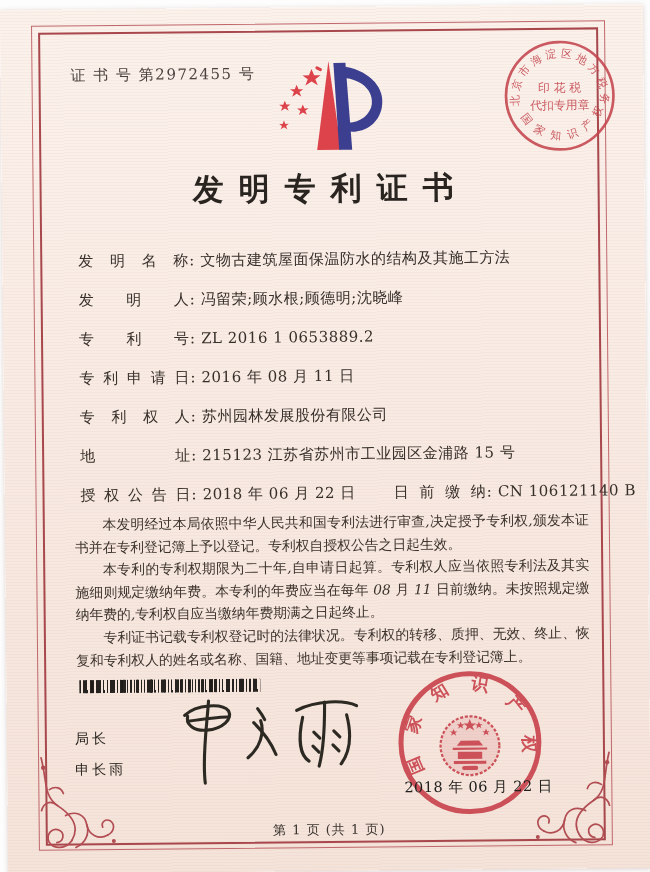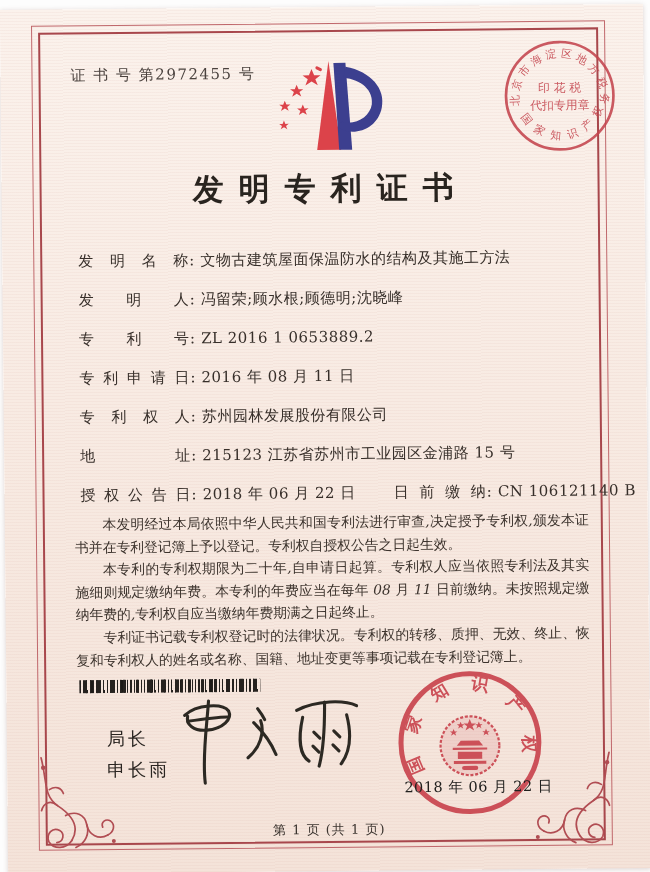--- a/index.html
+++ b/index.html
@@ -55,22 +55,22 @@
   }
   .body-text p{margin:0;text-indent:2em;}
   .barcode{
     position:absolute;left:73px;top:671px;width:181px;height:13px;
     background:
       repeating-linear-gradient(90deg,#26221f 0 1.3px,rgba(0,0,0,0) 1.3px 3.4px),
       repeating-linear-gradient(90deg,rgba(0,0,0,0) 0 5px,#26221f 5px 7.4px,rgba(0,0,0,0) 7.4px 13px),
       repeating-linear-gradient(90deg,rgba(0,0,0,0) 0 11px,#1d1a17 11px 13.2px,rgba(0,0,0,0) 13.2px 30px);
   }
   .signoff{
-    position:absolute;left:100px;top:714px;
-    font-size:18px;line-height:31px;letter-spacing:3px;color:#2a2521;
+    position:absolute;left:68px;top:714px;
+    font-size:14px;line-height:31px;letter-spacing:3px;color:#2a2521;
   }
   .signature{position:absolute;left:150px;top:683px;width:220px;height:102px;}
   .seal-main{position:absolute;left:387px;top:661px;width:152px;height:152px;opacity:.9;}
   .seal-date{
     position:absolute;left:397px;top:772px;z-index:5;
     font-size:14.5px;color:#21201e;letter-spacing:.5px;
   }
   .footer-page{
     position:absolute;left:0;right:0;top:814px;text-align:center;
     font-size:13px;color:#3a332e;letter-spacing:1px;

